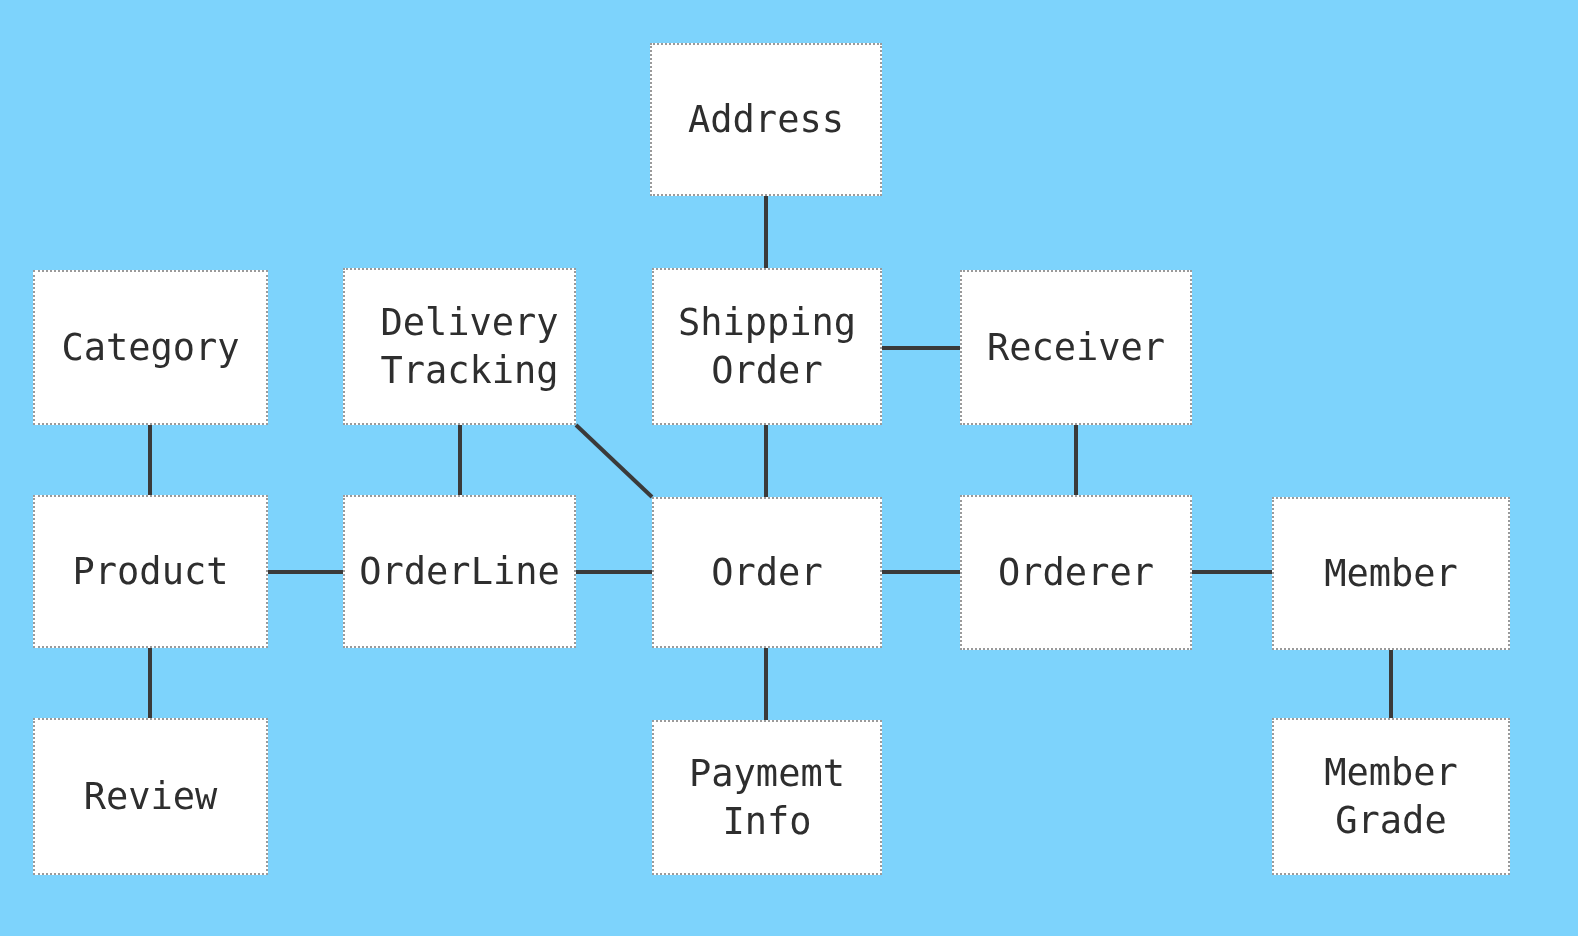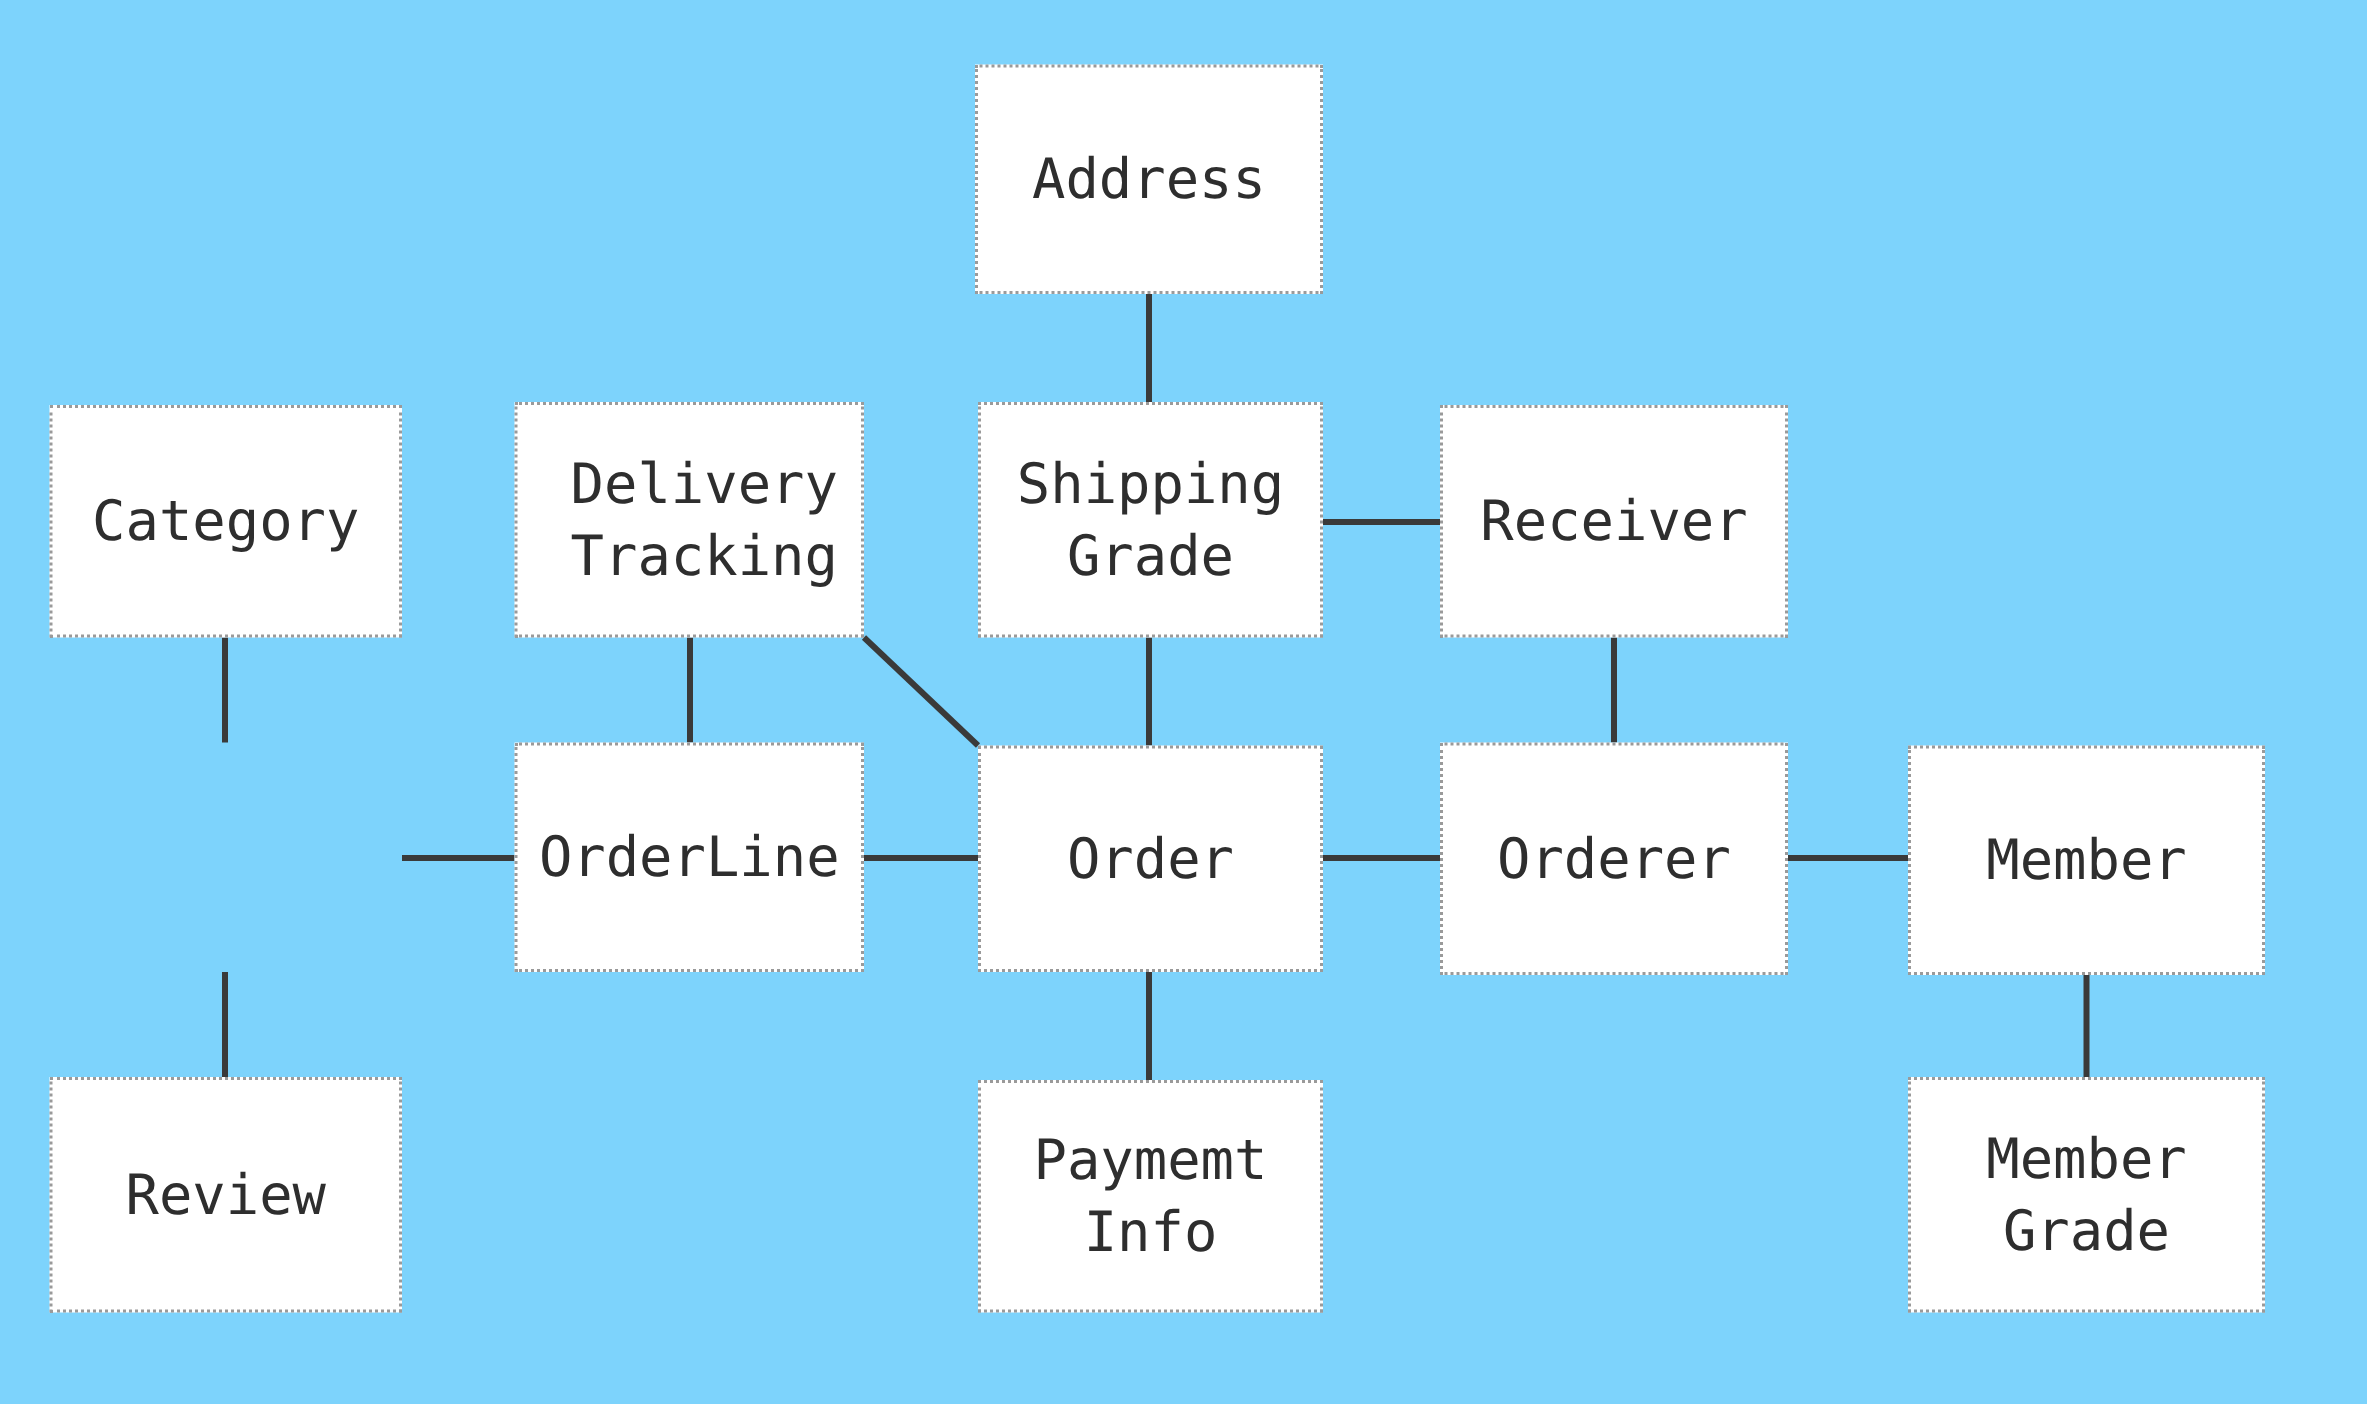--- a/index.html
+++ b/index.html
@@ -72,24 +72,27 @@
     </div>
     <div class="node" style="left: 33px; top: 270px; width: 235px; height: 155px; border-color: rgb(154, 154, 154); border-style: dotted; background: rgb(255, 255, 255);">
       <span class="node-label" style="color: rgb(46, 46, 46);">Category</span>
     </div>
     <div class="node" style="left: 343px; top: 268px; width: 233px; height: 157px; border-color: rgb(154, 154, 154); border-style: dotted; background: rgb(255, 255, 255);">
       <span class="node-label" style="color: rgb(46, 46, 46); margin-left: 20px;">Delivery
 Tracking</span>
     </div>
     <div class="node" style="left: 652px; top: 268px; width: 230px; height: 157px; border-color: rgb(154, 154, 154); border-style: dotted; background: rgb(255, 255, 255);">
       <span class="node-label" style="color: rgb(46, 46, 46);">Shipping
-Grade</span>
+Order</span>
     </div>
     <div class="node" style="left: 960px; top: 270px; width: 232px; height: 155px; border-color: rgb(154, 154, 154); border-style: dotted; background: rgb(255, 255, 255);">
       <span class="node-label" style="color: rgb(46, 46, 46);">Receiver</span>
+    </div>
+    <div class="node" style="left: 33px; top: 495px; width: 235px; height: 153px; border-color: rgb(154, 154, 154); border-style: dotted; background: rgb(255, 255, 255);">
+      <span class="node-label" style="color: rgb(46, 46, 46);">Product</span>
     </div>
     <div class="node" style="left: 343px; top: 495px; width: 233px; height: 153px; border-color: rgb(154, 154, 154); border-style: dotted; background: rgb(255, 255, 255);">
       <span class="node-label" style="color: rgb(46, 46, 46);">OrderLine</span>
     </div>
     <div class="node" style="left: 652px; top: 497px; width: 230px; height: 151px; border-color: rgb(154, 154, 154); border-style: dotted; background: rgb(255, 255, 255);">
       <span class="node-label" style="color: rgb(46, 46, 46);">Order</span>
     </div>
     <div class="node" style="left: 960px; top: 495px; width: 232px; height: 155px; border-color: rgb(154, 154, 154); border-style: dotted; background: rgb(255, 255, 255);">
       <span class="node-label" style="color: rgb(46, 46, 46);">Orderer</span>
     </div>

